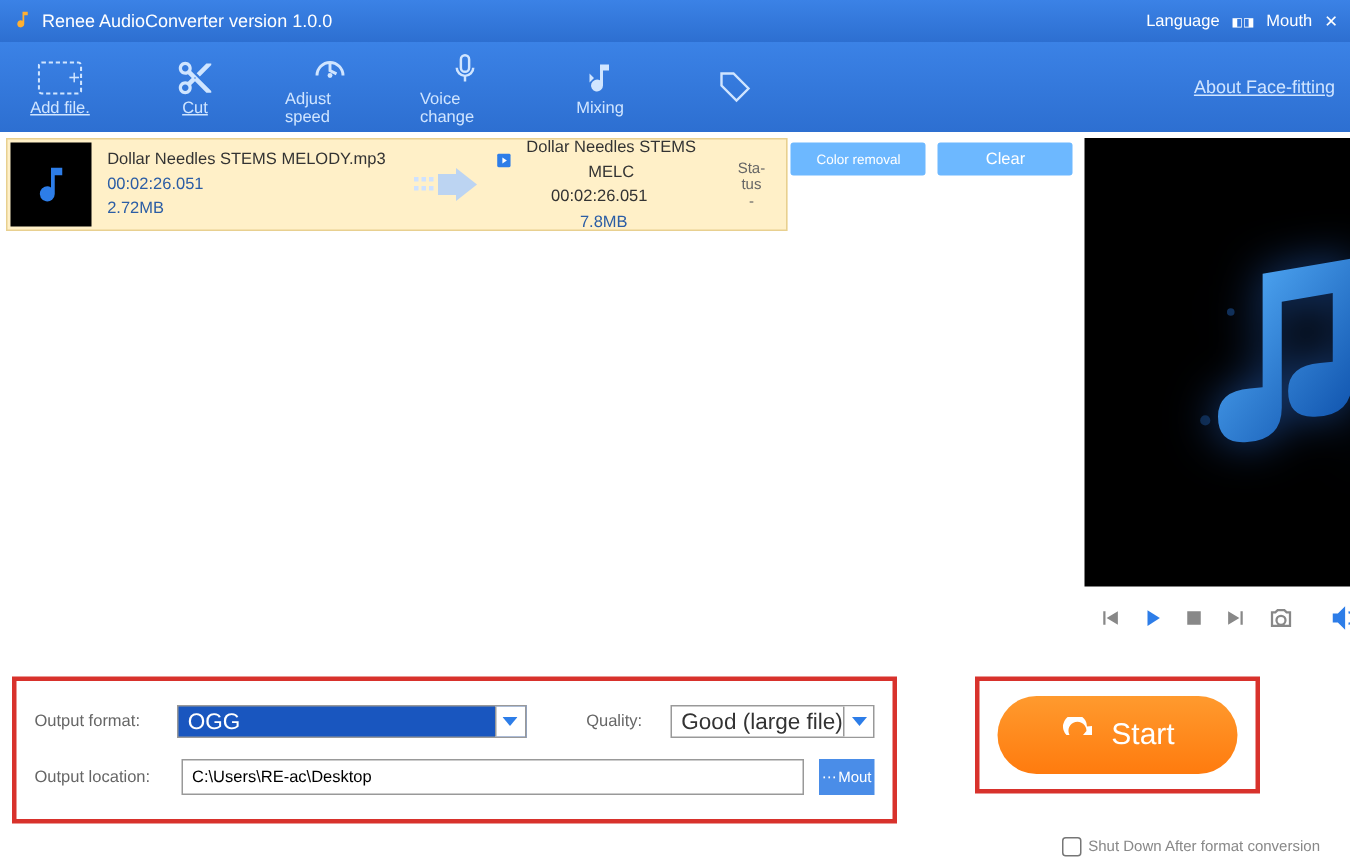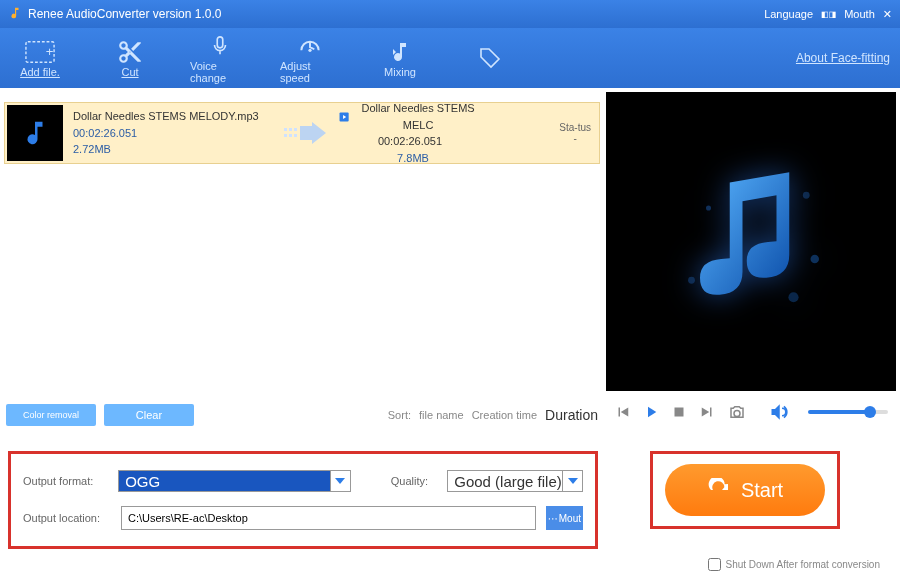--- a/index.html
+++ b/index.html
@@ -7,21 +7,21 @@
 .header { height: 28px; background: linear-gradient(to bottom, #3b82e6, #2d6fd1); display: flex; align-items: center; padding: 0 8px; color: #fff; font-size: 12px; }
 .header-logo { margin-right: 6px; }
 .header-title { flex: 1; }
 .header-right { display: flex; align-items: center; gap: 8px; font-size: 11px; }
 .toolbar { height: 60px; background: linear-gradient(to bottom, #3b82e6, #2d6fd1); display: flex; align-items: center; padding: 0 10px; gap: 30px; }
 .tb-item { display: flex; flex-direction: column; align-items: center; color: #d0e5ff; font-size: 11px; cursor: pointer; width: 60px; }
 .tb-icon { width: 32px; height: 28px; display: flex; align-items: center; justify-content: center; fill: #d0e5ff; }
 .tb-label { text-decoration: underline; }
 .toolbar-right { margin-left: auto; color: #d0e5ff; font-size: 12px; text-decoration: underline; cursor: pointer; }
 .content { display: flex; height: 345px; padding: 4px; gap: 6px; }
-.left-panel { flex: 1; display: flex; flex-direction: column; margin-top: 10px; }
+.left-panel { flex: 1; display: flex; flex-direction: row; }
 .file-row { background: #fff0c8; display: flex; align-items: center; height: 62px; border: 1px solid #e8d090; }
 .file-thumb { width: 56px; height: 56px; background: #000; display: flex; align-items: center; justify-content: center; margin: 2px; }
 .file-info { padding: 4px 8px; font-size: 11px; color: #2b5da5; line-height: 1.5; width: 215px; }
 .file-name { color: #333; }
 .file-size { color: #2b5da5; }
 .arrow-block { width: 50px; display: flex; align-items: center; justify-content: center; }
 .file-target { padding: 4px 8px; font-size: 11px; color: #333; line-height: 1.5; width: 160px; text-align: center; }
 .file-target-top { display: flex; align-items: center; gap: 4px; }
 .file-status { margin-left: auto; padding: 4px 8px; font-size: 10px; color: #666; text-align: center; }
 .white-area { flex: 1; background: #fff; }
@@ -83,34 +83,34 @@
   <div class="tb-item">
     <span class="tb-icon">
         <svg width="26" height="26" viewBox="0 0 24 24">
           <path fill="#d0e5ff" d="M9.64 7.64c.23-.5.36-1.05.36-1.64 0-2.21-1.79-4-4-4S2 3.79 2 6s1.79 4 4 4c.59 0 1.14-.13 1.64-.36L10 12l-2.36 2.36C7.14 14.13 6.59 14 6 14c-2.21 0-4 1.79-4 4s1.79 4 4 4 4-1.79 4-4c0-.59-.13-1.14-.36-1.64L12 14l7 7h3v-1L9.64 7.64zM6 8c-1.1 0-2-.9-2-2s.9-2 2-2 2 .9 2 2-.9 2-2 2zm0 12c-1.1 0-2-.9-2-2s.9-2 2-2 2 .9 2 2-.9 2-2 2zm6-7.5c-.28 0-.5-.22-.5-.5s.22-.5.5-.5.5.22.5.5-.22.5-.5.5zM19 3l-6 6 2 2 7-7V3z"></path>
         </svg>
       </span>
     <span class="tb-label">Cut</span>
   </div>
   <div class="tb-item">
     <span class="tb-icon">
-        <svg width="22" height="26" viewBox="0 0 24 24">
-          <path fill="none" stroke="#d0e5ff" stroke-width="1.8" d="M12 2a3 3 0 013 3v6a3 3 0 01-6 0V5a3 3 0 013-3zM6 11a6 6 0 0012 0M12 17v4"></path>
-        </svg>
-      </span>
-    <span>Voice change</span>
-  </div>
-  <div class="tb-item">
-    <span class="tb-icon">
         <svg width="28" height="26" viewBox="0 0 24 24">
           <path fill="none" stroke="#d0e5ff" stroke-width="1.8" d="M4 16a8 8 0 0116 0M12 8v5l4 2"></path>
           <circle cx="12" cy="16" r="1.5" fill="#d0e5ff"></circle>
         </svg>
       </span>
     <span>Adjust speed</span>
+  </div>
+  <div class="tb-item">
+    <span class="tb-icon">
+        <svg width="22" height="26" viewBox="0 0 24 24">
+          <path fill="none" stroke="#d0e5ff" stroke-width="1.8" d="M12 2a3 3 0 013 3v6a3 3 0 01-6 0V5a3 3 0 013-3zM6 11a6 6 0 0012 0M12 17v4"></path>
+        </svg>
+      </span>
+    <span>Voice change</span>
   </div>
   <div class="tb-item">
     <span class="tb-icon">
         <svg width="24" height="24" viewBox="0 0 24 24">
           <path fill="#d0e5ff" d="M12 3v10.55A4 4 0 1014 17V7h4V3zM5 9l3 3-3 3z"></path>
         </svg>
       </span>
     <span>Mixing</span>
   </div>
   <div class="tb-item">
@@ -161,26 +161,20 @@
       </div>
       <div class="file-status">
         <div>Sta-tus</div>
         <div>-</div>
       </div>
     </div>
     <div class="white-area"></div>
     <div class="bottom-controls">
       <button class="btn-small" style="font-size:9px;line-height:1;">Color removal</button>
       <button class="btn-small">Clear</button>
-      <div class="sort-labels">
-        <span>Sort:</span>
-        <span>file name</span>
-        <span>Creation time</span>
-        <span class="active">Duration</span>
-      </div>
     </div>
   </div>
 
   <div class="preview">
     <div class="preview-canvas">
       <svg class="note-svg" width="170" height="170" viewBox="0 0 200 200">
         <circle cx="50" cy="60" r="3" fill="#1a4d8f" opacity="0.6"></circle>
         <circle cx="165" cy="45" r="4" fill="#1a4d8f" opacity="0.5"></circle>
         <circle cx="175" cy="120" r="5" fill="#1a5db0" opacity="0.5"></circle>
         <circle cx="30" cy="145" r="4" fill="#1a4d8f" opacity="0.5"></circle>

